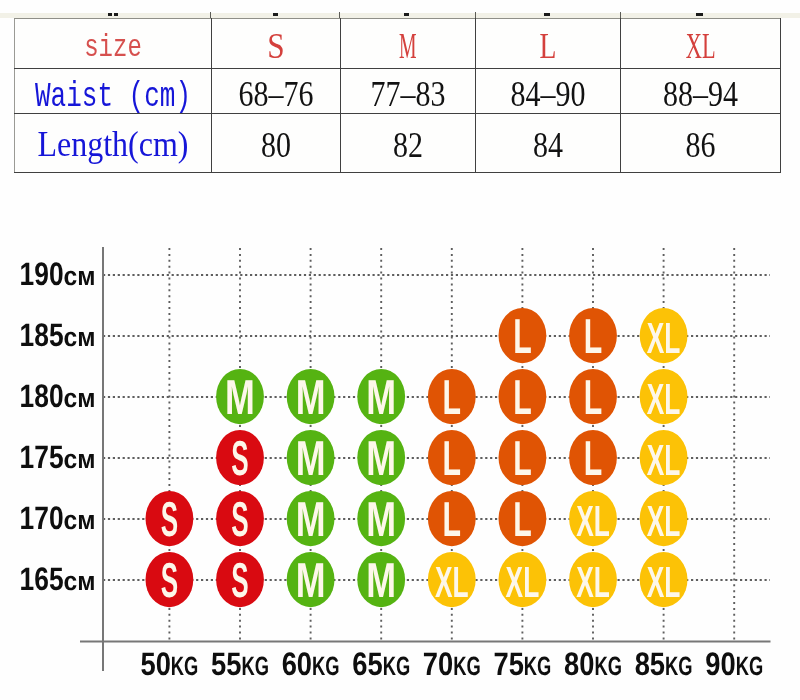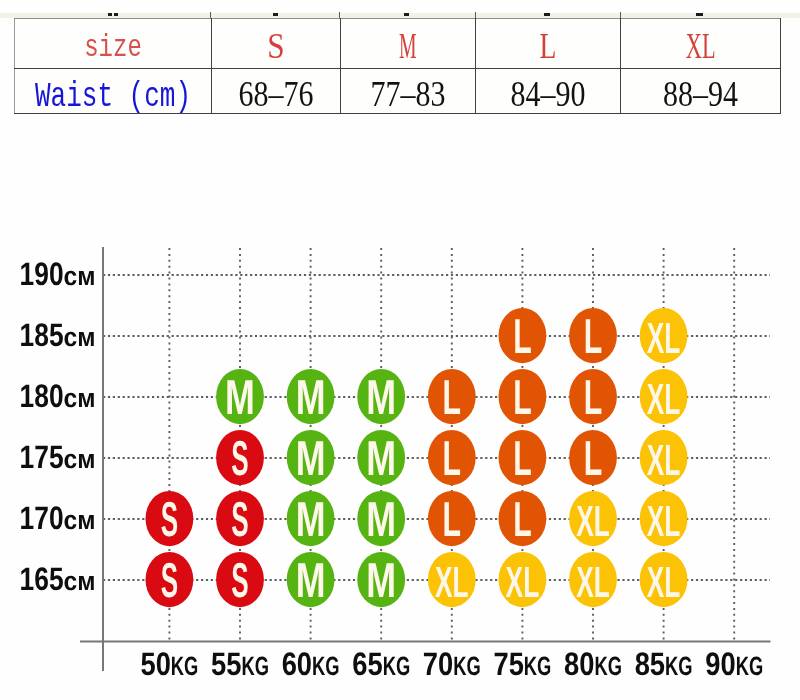--- a/index.html
+++ b/index.html
@@ -83,20 +83,27 @@
           <td><span class="hdr-size h-L">L</span></td>
           <td><span class="hdr-size h-XL">XL</span></td>
         </tr>
         <tr class="r2">
           <td><span class="rowlabel-mono">Waist (cm)</span></td>
           <td><span class="cellval">68–76</span></td>
           <td><span class="cellval">77–83</span></td>
           <td><span class="cellval">84–90</span></td>
           <td><span class="cellval">88–94</span></td>
         </tr>
+        <tr class="r3">
+          <td><span class="rowlabel-serif">Length(cm)</span></td>
+          <td><span class="cellval">80</span></td>
+          <td><span class="cellval">82</span></td>
+          <td><span class="cellval">84</span></td>
+          <td><span class="cellval">86</span></td>
+        </tr>
       </tbody>
     </table>
   <svg id="chart" viewBox="0 0 800 700">
       <line class="gridh" x1="103" y1="275" x2="770" y2="275"></line>
       <line class="gridh" x1="103" y1="336" x2="770" y2="336"></line>
       <line class="gridh" x1="103" y1="397" x2="770" y2="397"></line>
       <line class="gridh" x1="103" y1="458" x2="770" y2="458"></line>
       <line class="gridh" x1="103" y1="519" x2="770" y2="519"></line>
       <line class="gridh" x1="103" y1="580" x2="770" y2="580"></line>
       <line class="gridv" x1="169.4" y1="248" x2="169.4" y2="641"></line>

